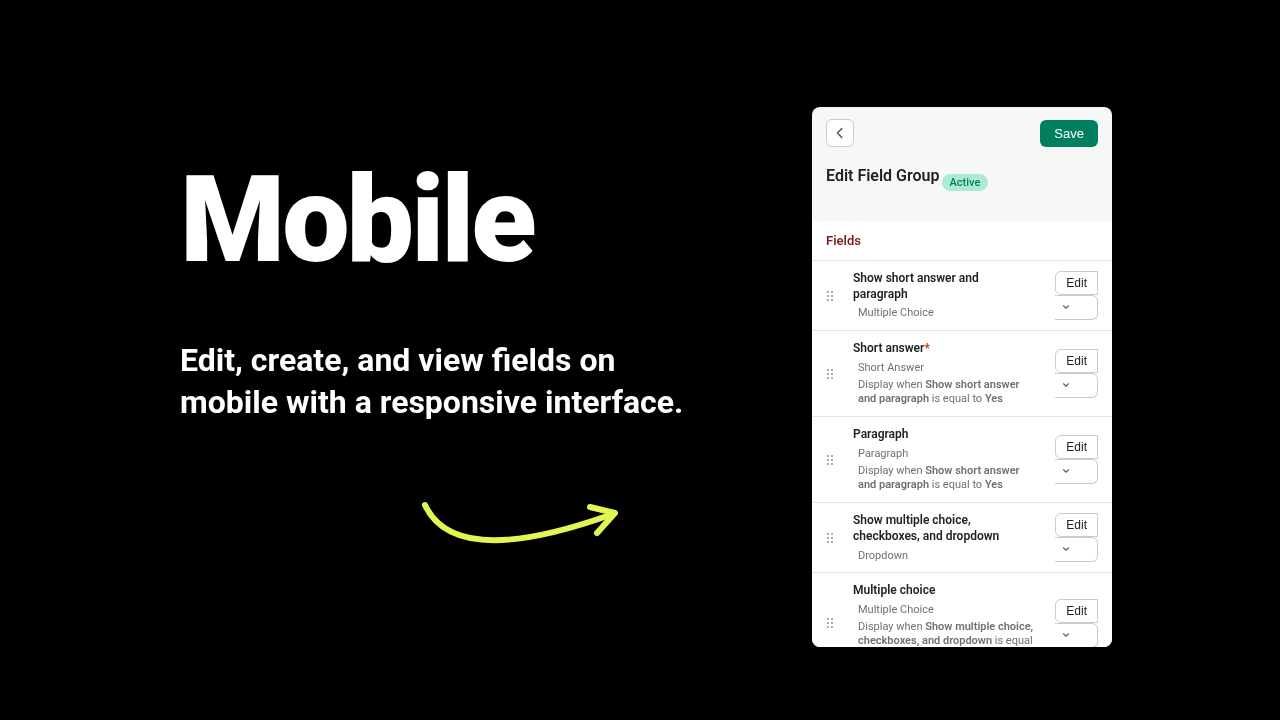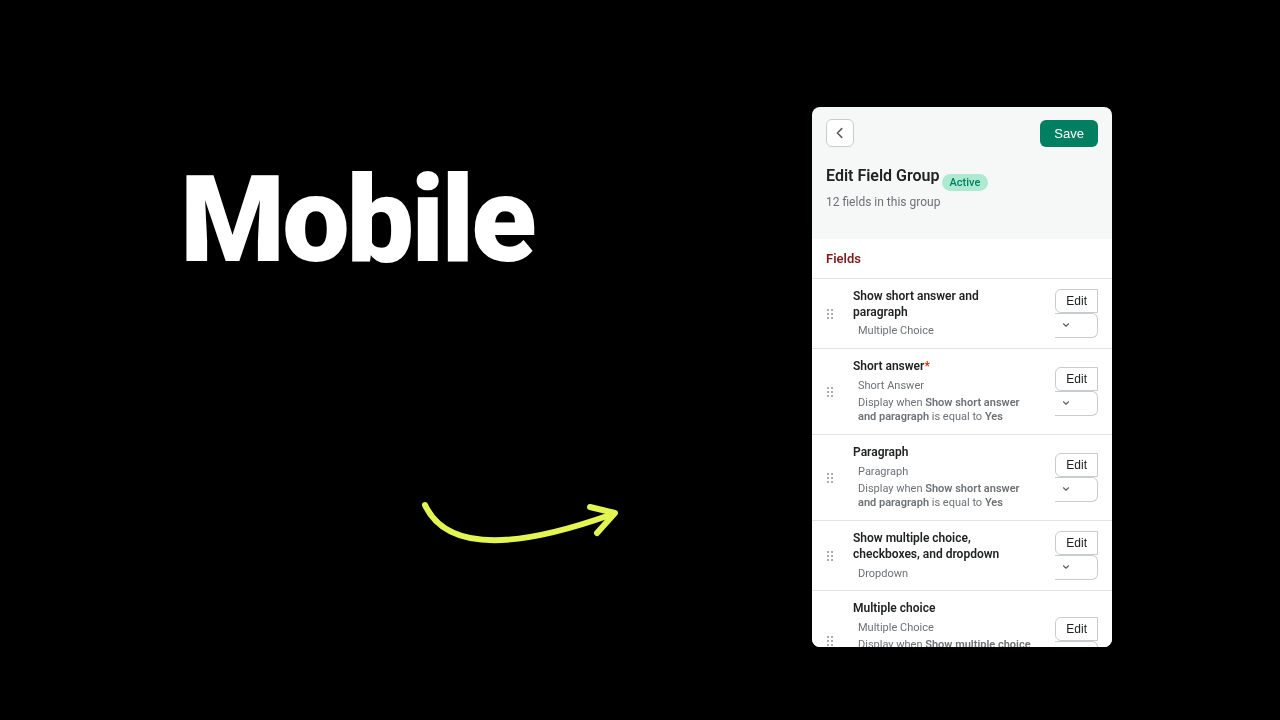--- a/index.html
+++ b/index.html
@@ -30,20 +30,21 @@
 .field-cond b { color: #6d7175; font-weight: 600; }
 .field-actions { display: flex; flex-shrink: 0; align-self: center; flex-direction: column; }
 .edit-btn { background: #fff; border: 1px solid #c9cccf; border-radius: 6px 0 0 6px; padding: 4px 10px; font-size: 12px; color: #202223; cursor: pointer; }
 .more-btn { background: #fff; border: 1px solid #c9cccf; border-left: none; border-radius: 0 6px 6px 0; padding: 4px 6px; cursor: pointer; display: flex; align-items: center; }
 </style>
 </head>
 <body>
 
 <div class="hero">
   <div class="hero-title">Mobile</div>
+  <div class="hero-sub">Edit, create, and view fields on mobile with a responsive interface.</div>
 </div>
 
 <svg class="arrow-svg" viewBox="0 0 210 80">
   <path d="M 10 10 Q 40 75 195 20" stroke="#e3f551" stroke-width="6" fill="none" stroke-linecap="round"></path>
   <path d="M 175 12 L 200 18 L 182 38" stroke="#e3f551" stroke-width="6" fill="none" stroke-linecap="round" stroke-linejoin="round"></path>
 </svg>
 
 <div class="mobile-frame">
   <div class="frame-header">
     <button class="back-btn">
@@ -51,21 +52,20 @@
           <path d="M10 3 L5 8 L10 13" stroke="#5c5f62" stroke-width="1.8" fill="none" stroke-linecap="round" stroke-linejoin="round"></path>
         </svg>
     </button>
     <button class="save-btn">Save</button>
   </div>
   <div class="title-row">
     <div class="title-line">
       <div class="page-title">Edit Field Group</div>
       <div class="badge">Active</div>
     </div>
-    <div class="subtitle">12 fields in this group</div>
   </div>
   <div class="section">
     <div class="section-header">Fields</div>
     <div id="fields-list">
         <div class="field-row">
           <div class="drag-handle">
             <svg width="8" height="12" viewBox="0 0 8 12">
               <circle cx="2" cy="2" r="1" fill="#8c9196"></circle>
               <circle cx="6" cy="2" r="1" fill="#8c9196"></circle>
               <circle cx="2" cy="6" r="1" fill="#8c9196"></circle>

